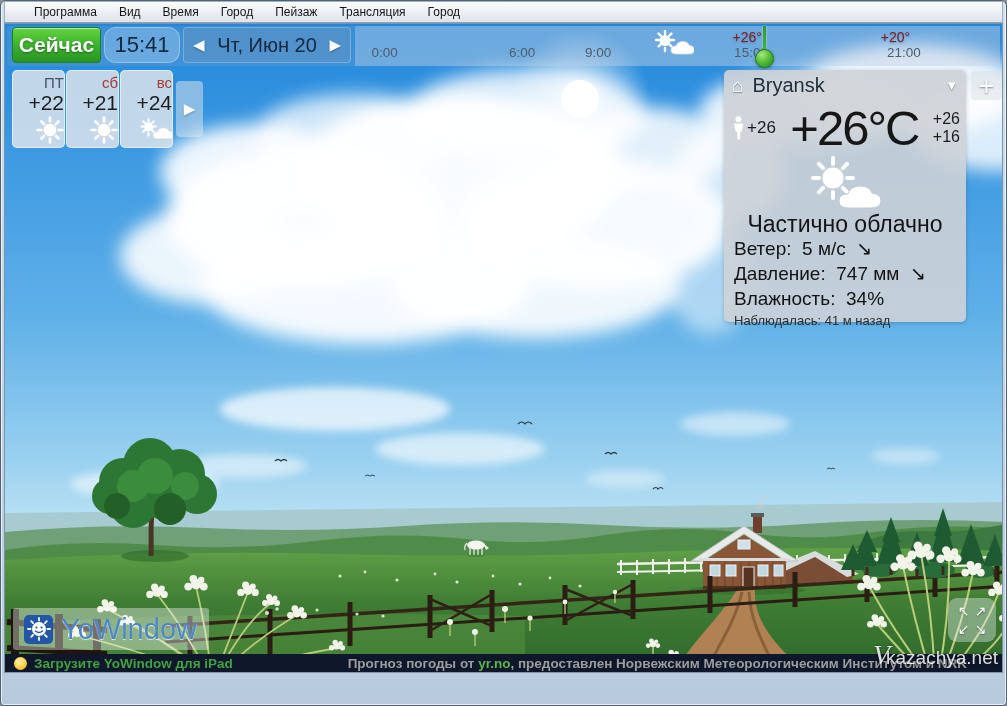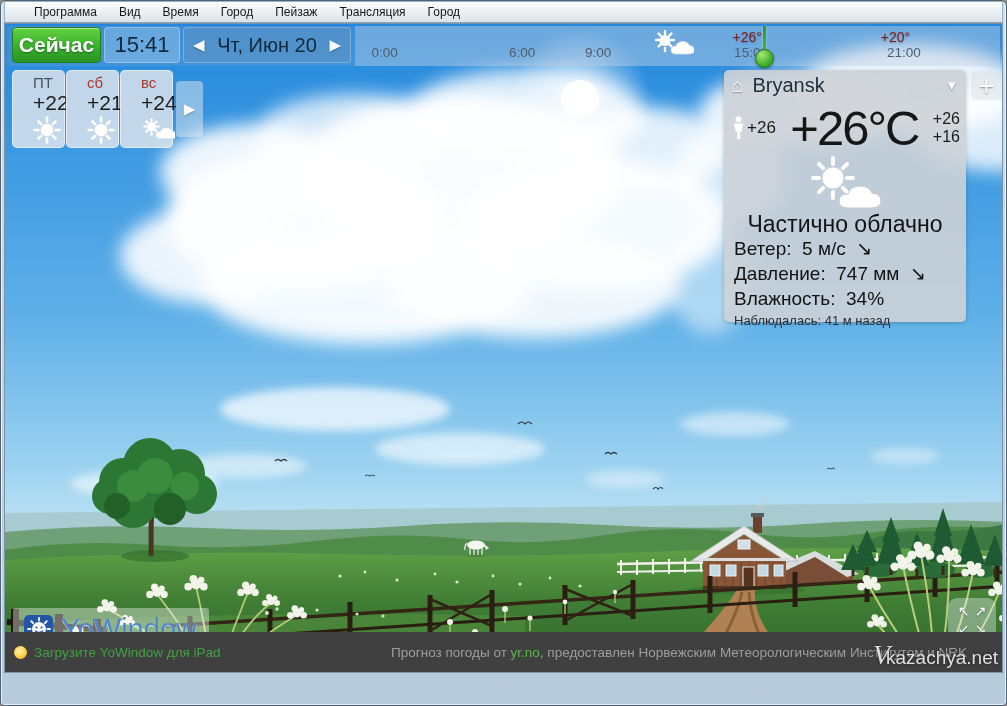--- a/index.html
+++ b/index.html
@@ -29,38 +29,38 @@
 
   
   .client { position:relative; margin:0 3px 3px 3px; height:650px; border:1px solid #7d93a8; overflow:hidden; background:#4aa0e0; }
   .scene { position:absolute; left:0; top:0; width:1001px; height:650px; }
 
   
   .toolbar { position:absolute; left:2px; right:2px; top:2px; height:40px; background:rgba(140,170,200,.22); }
   .now-btn { position:absolute; left:5px; top:1px; width:89px; height:36px; border:1px solid #1f7f1c; border-radius:4px;
     background:linear-gradient(#63d23f,#39b02c 55%,#2a9423); color:#fff; font-size:21px; font-weight:bold;
     display:flex; align-items:center; justify-content:center; text-shadow:0 1px 2px rgba(0,0,0,.4); box-shadow:inset 0 1px 0 rgba(255,255,255,.5); }
-  .time-box { position:absolute; left:97px; top:1px; width:76px; height:36px; background:rgba(235,242,248,.25); border:1px solid rgba(255,255,255,.3); border-radius:4px;
+  .time-box { position:absolute; left:97px; top:1px; width:76px; height:36px; background:rgba(235,242,248,.25); border:1px solid rgba(255,255,255,.3); border-radius:12px;
     display:flex; align-items:center; justify-content:center; font-size:22px; color:#13283d; }
   .date-nav { position:absolute; left:176px; top:1px; width:168px; height:36px; background:rgba(120,150,180,.32); border:1px solid rgba(255,255,255,.25); border-radius:4px;
     display:flex; align-items:center; justify-content:space-between; padding:0 9px; }
   .nav-arrow { font-size:15px; color:#f7fafc; text-shadow:0 1px 2px rgba(0,0,0,.35); cursor:pointer; }
   .date-label { font-size:20px; color:#12273c; }
   .timeline { position:absolute; left:348px; right:0; top:0; height:40px; background:rgba(225,233,241,.30); }
   .tick { position:absolute; top:19px; transform:translateX(-50%); font-size:13.5px; color:#4e5d6b; }
   .temp-marker { position:absolute; top:3px; transform:translateX(-50%); font-size:14px; color:#7f1d1d; text-shadow:0 1px 2px rgba(60,80,100,.55); }
   .tl-icon { position:absolute; left:46%; top:4px; }
   .slider-line { position:absolute; left:63.2%; top:0; width:3px; height:28px; background:linear-gradient(#2c9a26,#49bd38); box-shadow:0 0 2px rgba(255,255,255,.6); }
   .slider-ball { position:absolute; left:calc(63.2% - 8px); top:23px; width:19px; height:19px; border-radius:50%;
     background:radial-gradient(circle at 35% 28%, #a8e87c, #49b52f 55%, #2a8c1e); border:1px solid #1d7a14; box-shadow:0 1px 3px rgba(0,0,0,.35); }
 
   
   .forecast { position:absolute; left:7px; top:46px; display:flex; align-items:center; }
   .day-cell { width:53px; height:78px; background:rgba(226,231,236,.82); border:1px solid rgba(255,255,255,.55); border-radius:5px; margin-right:1px;
-    display:flex; flex-direction:column; align-items:flex-start; padding-top:3px; cursor:pointer;padding-left:20px; }
+    display:flex; flex-direction:column; align-items:flex-end; padding-top:3px; cursor:pointer;padding-left:20px; }
   .day-name { font-size:15px; color:#46535e; }
   .day-cell.weekend .day-name { color:#a93a2c; }
   .day-temp { font-size:21px; color:#1d1d1d; line-height:24px; }
   .day-ico { margin-top:1px; }
   .fc-expander { width:27px; height:56px; background:rgba(226,231,236,.5); border-radius:4px; margin-left:2px;
     display:flex; align-items:center; justify-content:center; font-size:15px; color:#fcfcfc; text-shadow:0 1px 2px rgba(0,0,0,.3); cursor:pointer; }
 
   
   .panel { position:absolute; left:719px; top:46px; width:242px; height:252px; background:rgba(205,210,215,.9); border-radius:5px; box-shadow:0 1px 4px rgba(0,0,0,.2); }
   .panel-head { display:flex; align-items:center; padding:4px 8px 2px 8px; }
@@ -79,21 +79,21 @@
   .observed { font-size:13px; color:#2d2d2d; padding-left:10px; padding-top:2px; }
 
   
   .logo { position:absolute; left:8px; top:584px; height:42px; display:flex; align-items:center; gap:8px;
     background:rgba(255,255,255,.38); border-radius:3px; padding:0 12px 0 11px; cursor:pointer; }
   .logo-ico { width:29px; height:29px; border-radius:5px; background:#2456a8; display:flex; align-items:center; justify-content:center; }
   .logo-text { font-size:29px; color:#4a86c8; text-shadow:0 1px 1px rgba(255,255,255,.75); }
   .fs-btn { position:absolute; right:6px; bottom:30px; width:48px; height:44px; background:rgba(240,245,250,.38); border-radius:9px;
     display:grid; grid-template-columns:1fr 1fr; place-items:center; padding:4px 7px; cursor:pointer; }
   .fs-arrow { font-size:14px; color:#fff; text-shadow:0 1px 2px rgba(0,0,0,.4); line-height:14px; }
-  .statusbar { position:absolute; left:0; right:0; bottom:0; height:40px; background:#404040; display:flex; align-items:center; padding:0 9px; }
+  .statusbar { position:absolute; left:0; right:0; bottom:0; height:18px; background:#0f172a; display:flex; align-items:center; padding:0 9px;font-weight:bold; }
   .sb-ico { width:13px; height:13px; border-radius:50%; background:radial-gradient(circle at 40% 35%, #fff3b0, #ffd54a 50%, #f09a22); margin-right:7px; flex:0 0 auto; }
   .sb-left { font-size:13.5px; color:#3fa33f; white-space:nowrap; cursor:pointer; }
   .sb-right { margin-left:auto; font-size:13.5px; color:#9d9d9d; white-space:nowrap; overflow:hidden; padding-right:26px; }
   .sb-link { color:#58b849; cursor:pointer; }
   .watermark { position:absolute; right:4px; bottom:1px; z-index:40; color:rgba(255,255,255,.85); text-shadow:0 0 3px rgba(0,0,0,.6); display:flex; align-items:baseline; pointer-events:none; }
   .wm-v { font-family:"Liberation Serif", serif; font-style:italic; font-size:28px; margin-right:-4px; }
   .wm-text { font-size:19px; }
   .wicon { display:block; }
 </style>
 </head>

